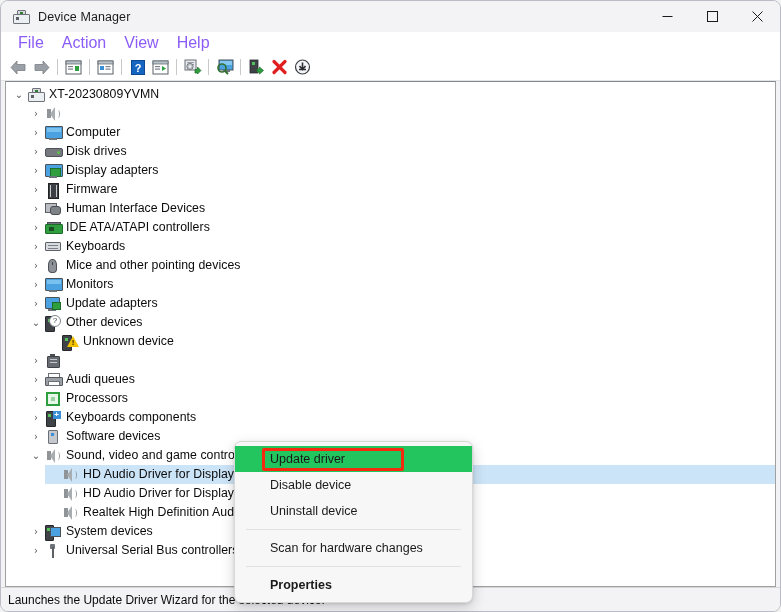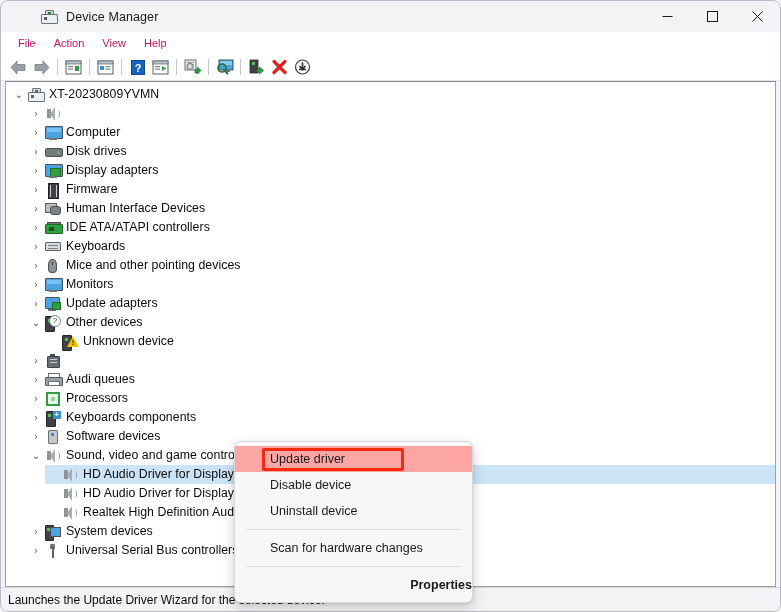--- a/index.html
+++ b/index.html
@@ -34,21 +34,20 @@
   }
 
   
   .titlebar {
     height: 31px;
     min-height: 31px;
     background: #f3f3f6;
     display: flex;
     align-items: center;
     position: relative;
-    margin-left: 28px;
   }
   .title-icon {
     margin-left: 11px;
     width: 17px;
     height: 17px;
     position: relative;
     flex: none;
   }
   .title-text {
     margin-left: 9px;
@@ -77,22 +76,22 @@
   .menubar {
     height: 22px;
     min-height: 22px;
     background: #ffffff;
     display: flex;
     align-items: center;
     padding-left: 8px;
     border-bottom: 0;
   }
   .menu-item {
-    font-size: 11px;
-    color: #be185d;
+    font-size: 16px;
+    color: #8b5cf6;
     padding: 2px 9px;
     cursor: default;
     border-radius: 2px;
   }
 
   
   .toolbar {
     height: 26px;
     min-height: 26px;
     background: #ffffff;
@@ -209,22 +208,22 @@
   .ctx-item {
     height: 26px;
     display: flex;
     align-items: center;
     padding-left: 35px;
     font-size: 12.5px;
     color: #1a1a1a;
     cursor: default;
     position: relative;
   }
-  .ctx-item.hl { background: #fca5a5; }
-  .ctx-item.bold { font-weight: bold; justify-content: flex-end; }
+  .ctx-item.hl { background: #22c55e; }
+  .ctx-item.bold { font-weight: bold; }
   .ctx-sep {
     height: 1px;
     background: #e1e1e1;
     margin: 5px 11px;
   }
 
   
   .redbox {
     position: absolute;
     left: 262px;

